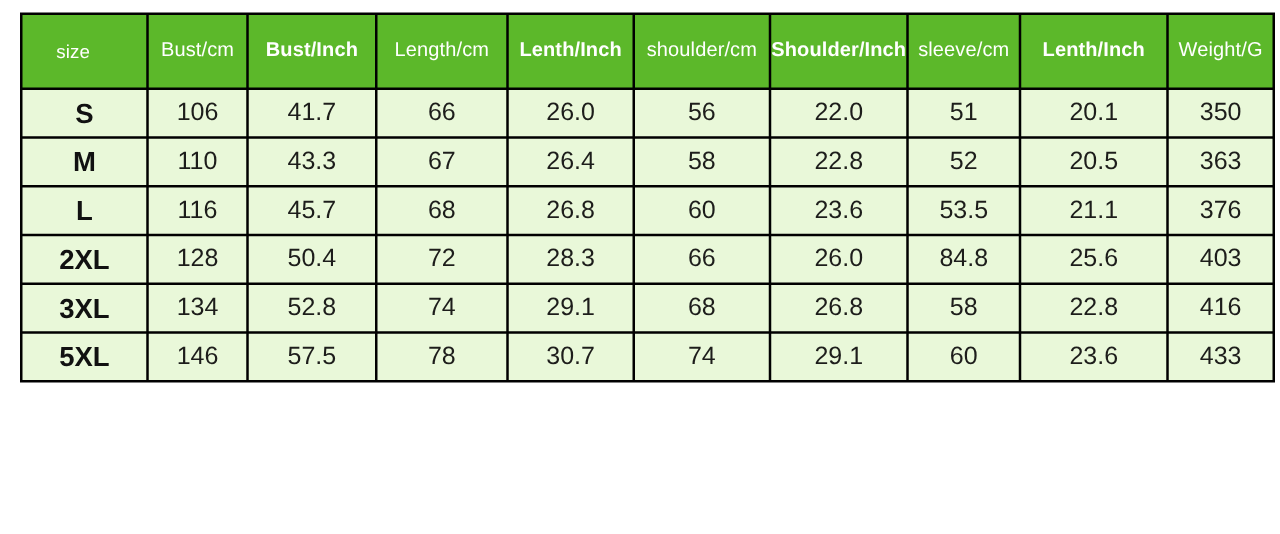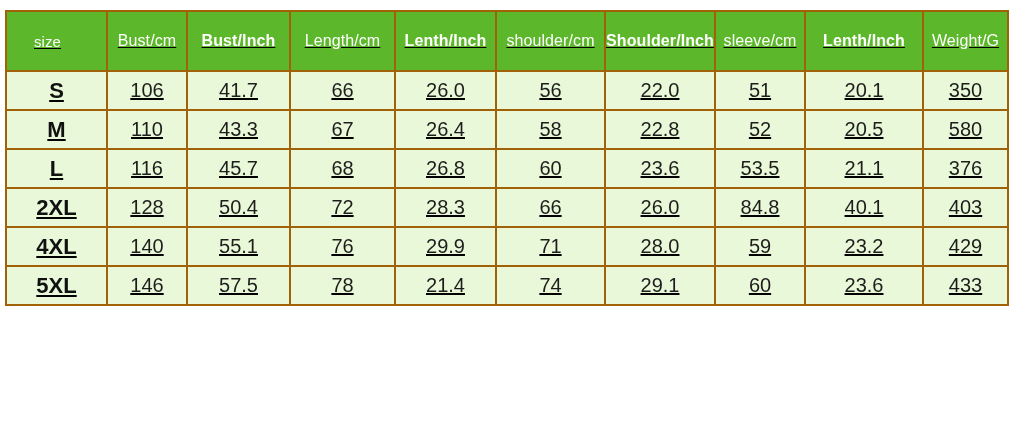--- a/index.html
+++ b/index.html
@@ -18,28 +18,27 @@
   #size-chart {
     position: relative;
     width: 1024px;
     height: 427px;
     background: #ffffff;
     box-sizing: border-box;
   }
 
   table.size-table {
     position: absolute;
-    left: 5px;
+    left: 16px;
     top: 10px;
     width: 1002px;
     border-collapse: separate;
     border-spacing: 2px 2px;
     table-layout: fixed;
-    background: #a16207;
-    text-decoration: underline;
+    background: #000000;
   }
 
   table.size-table th,
   table.size-table td {
     padding: 0;
     margin: 0;
     text-align: center;
     vertical-align: middle;
     overflow: hidden;
     white-space: nowrap;
@@ -137,21 +136,21 @@
         <tr class="data-row">
           <td class="size-cell">M</td>
           <td>110</td>
           <td>43.3</td>
           <td>67</td>
           <td>26.4</td>
           <td>58</td>
           <td>22.8</td>
           <td>52</td>
           <td>20.5</td>
-          <td>580</td>
+          <td>363</td>
         </tr>
         <tr class="data-row">
           <td class="size-cell">L</td>
           <td>116</td>
           <td>45.7</td>
           <td>68</td>
           <td>26.8</td>
           <td>60</td>
           <td>23.6</td>
           <td>53.5</td>
@@ -160,41 +159,41 @@
         </tr>
         <tr class="data-row">
           <td class="size-cell">2XL</td>
           <td>128</td>
           <td>50.4</td>
           <td>72</td>
           <td>28.3</td>
           <td>66</td>
           <td>26.0</td>
           <td>84.8</td>
-          <td>40.1</td>
+          <td>25.6</td>
           <td>403</td>
         </tr>
         <tr class="data-row">
-          <td class="size-cell">4XL</td>
-          <td>140</td>
-          <td>55.1</td>
-          <td>76</td>
-          <td>29.9</td>
-          <td>71</td>
-          <td>28.0</td>
-          <td>59</td>
-          <td>23.2</td>
-          <td>429</td>
+          <td class="size-cell">3XL</td>
+          <td>134</td>
+          <td>52.8</td>
+          <td>74</td>
+          <td>29.1</td>
+          <td>68</td>
+          <td>26.8</td>
+          <td>58</td>
+          <td>22.8</td>
+          <td>416</td>
         </tr>
         <tr class="data-row">
           <td class="size-cell">5XL</td>
           <td>146</td>
           <td>57.5</td>
           <td>78</td>
-          <td>21.4</td>
+          <td>30.7</td>
           <td>74</td>
           <td>29.1</td>
           <td>60</td>
           <td>23.6</td>
           <td>433</td>
         </tr>
       </tbody>
   </table>
 </div>
 

